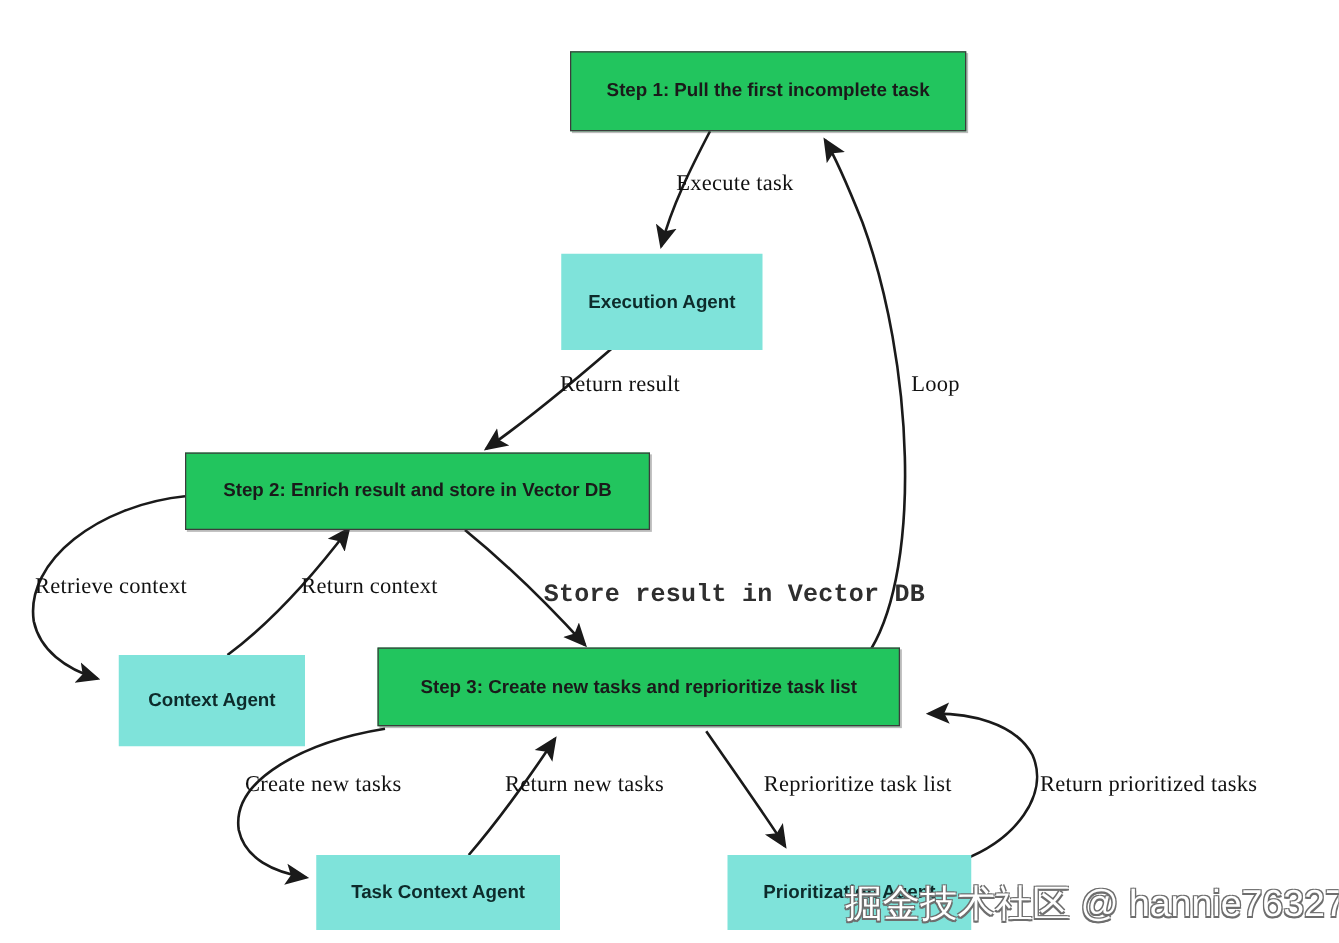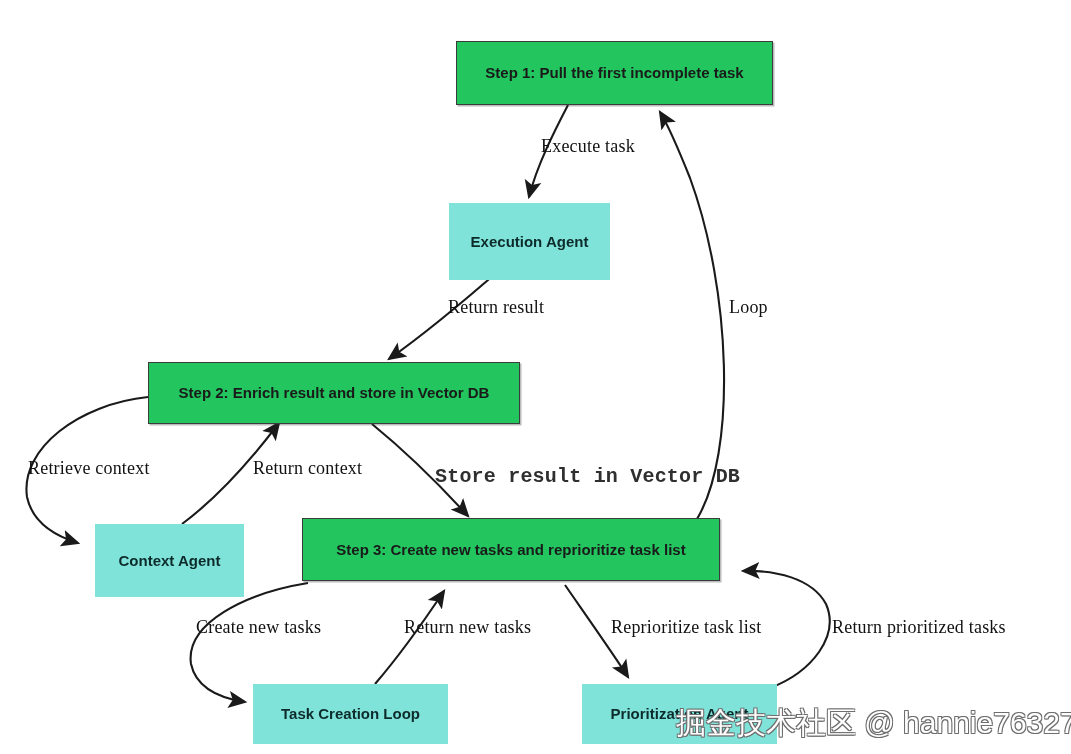--- a/index.html
+++ b/index.html
@@ -130,34 +130,34 @@
 
   <div class="node agent" style="left:95px; top:524px; width:149px; height:73px;">
     <span>Context Agent</span>
   </div>
 
   <div class="node step" style="left:302px; top:518px; width:418px; height:63px;">
     <span>Step 3: Create new tasks and reprioritize task list</span>
   </div>
 
   <div class="node agent" style="left:253px; top:684px; width:195px; height:60px;">
-    <span>Task Creation Loop</span>
+    <span>Task Context Agent</span>
   </div>
 
   <div class="node agent" style="left:582px; top:684px; width:195px; height:60px;">
     <span>Prioritization Agent</span>
   </div>
 
   <div class="edge-label" style="left:541px; top:136px;">Execute task</div>
 
   <div class="edge-label" style="left:448px; top:297px;">Return result</div>
 
   <div class="edge-label" style="left:28px; top:458px;">Retrieve context</div>
 
-  <div class="edge-label" style="left:253px; top:458px;">Return context</div>
+  <div class="edge-label" style="left:241px; top:458px;">Return context</div>
 
   <div class="edge-label sans" style="left:435px; top:465px;">Store result in Vector DB</div>
 
   <div class="edge-label" style="left:196px; top:617px;">Create new tasks</div>
 
   <div class="edge-label" style="left:404px; top:617px;">Return new tasks</div>
 
   <div class="edge-label" style="left:611px; top:617px;">Reprioritize task list</div>
 
   <div class="edge-label" style="left:832px; top:617px;">Return prioritized tasks</div>

